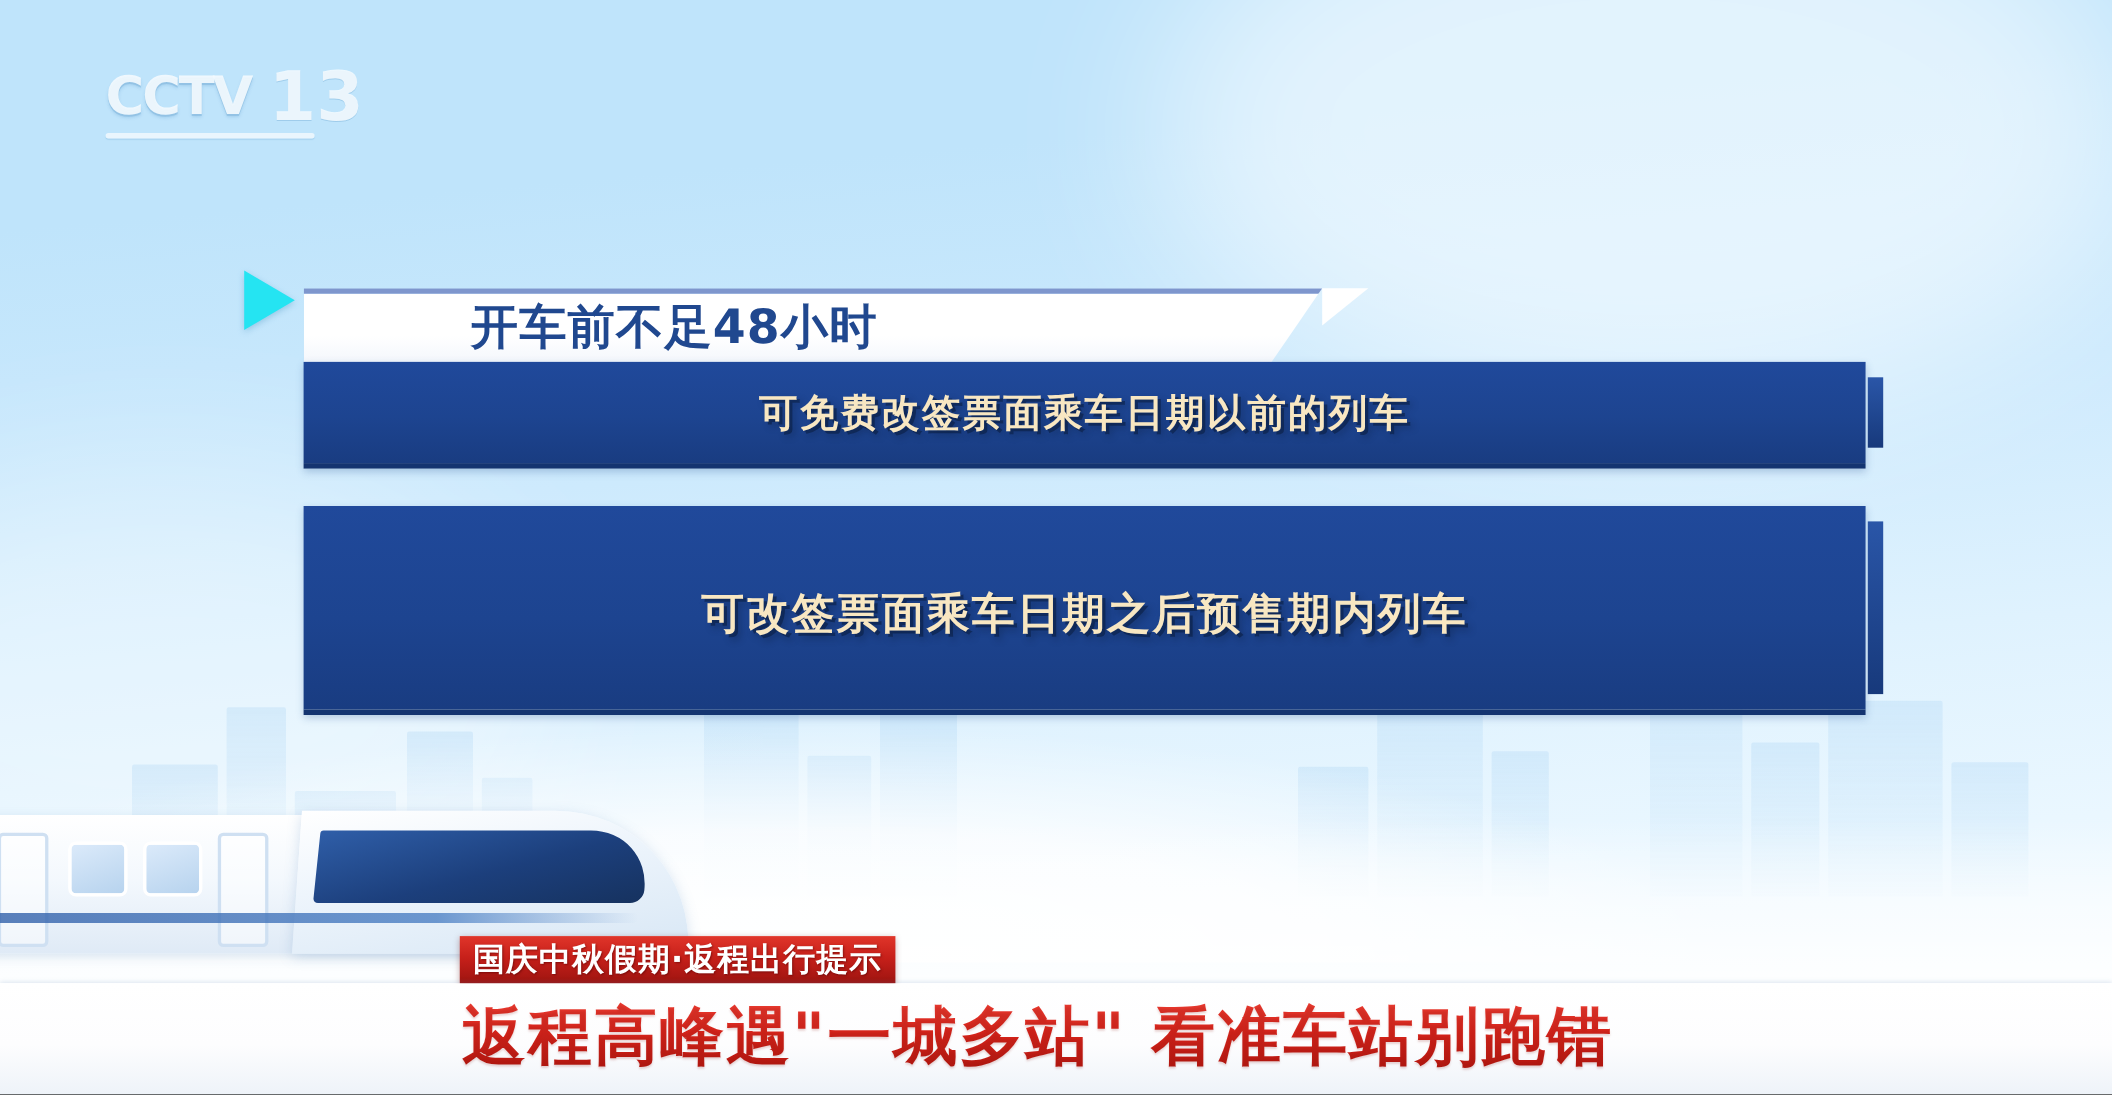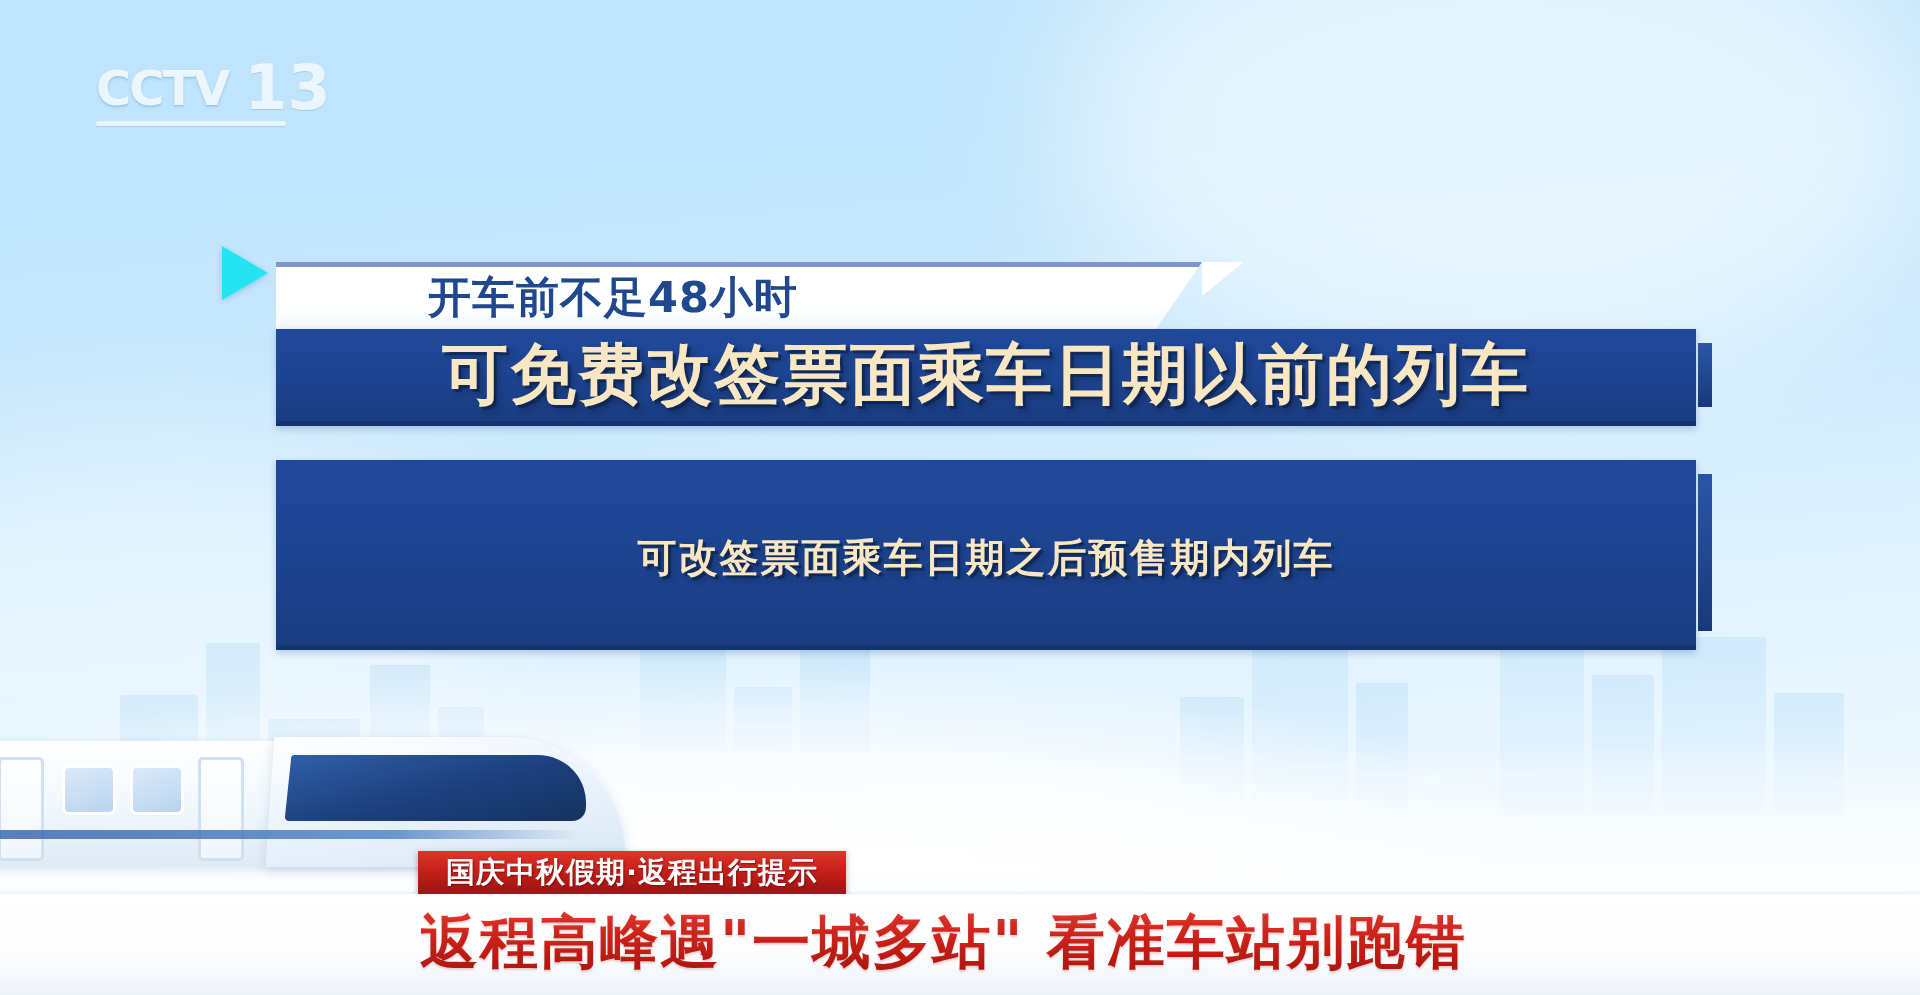--- a/index.html
+++ b/index.html
@@ -190,21 +190,21 @@
     height: 190px;
     flex-direction: column;
   }
   .cream {
     color: #f8e7c2;
     font-weight: 700;
     letter-spacing: 2px;
     text-shadow: 3px 3px 0 rgba(10,28,60,0.55), 5px 5px 7px rgba(8,22,50,0.35);
     white-space: nowrap;
   }
-  .line-a { font-size: 66px; }
+  .line-a { font-size: 35px; }
   .line-b { font-size: 39px; margin-top: 10px; }
   .line-c { font-size: 49px; margin-top: 2px; letter-spacing: 3px; }
   .cap {
     position: absolute;
     right: -16px;
     top: 14px;
     bottom: 14px;
     width: 14px;
     background: linear-gradient(180deg, #2a56a8, #17397b);
   }
@@ -278,21 +278,21 @@
     box-sizing: border-box;
     background: rgba(255,255,255,0.5);
   }
 
   
   .kicker {
     position: absolute;
     left: 418px;
     top: 851px;
     height: 43px;
-    padding: 0 28px;
+    padding: 0 12px;
     display: flex;
     align-items: center;
     background: linear-gradient(180deg, #e0352a 0%, #c7201a 45%, #9d1410 100%);
     box-shadow: 0 2px 6px rgba(90,10,10,0.35);
   }
   .kicker span {
     font-size: 29px;
     font-weight: 700;
     color: #ffffff;
     letter-spacing: 1px;

